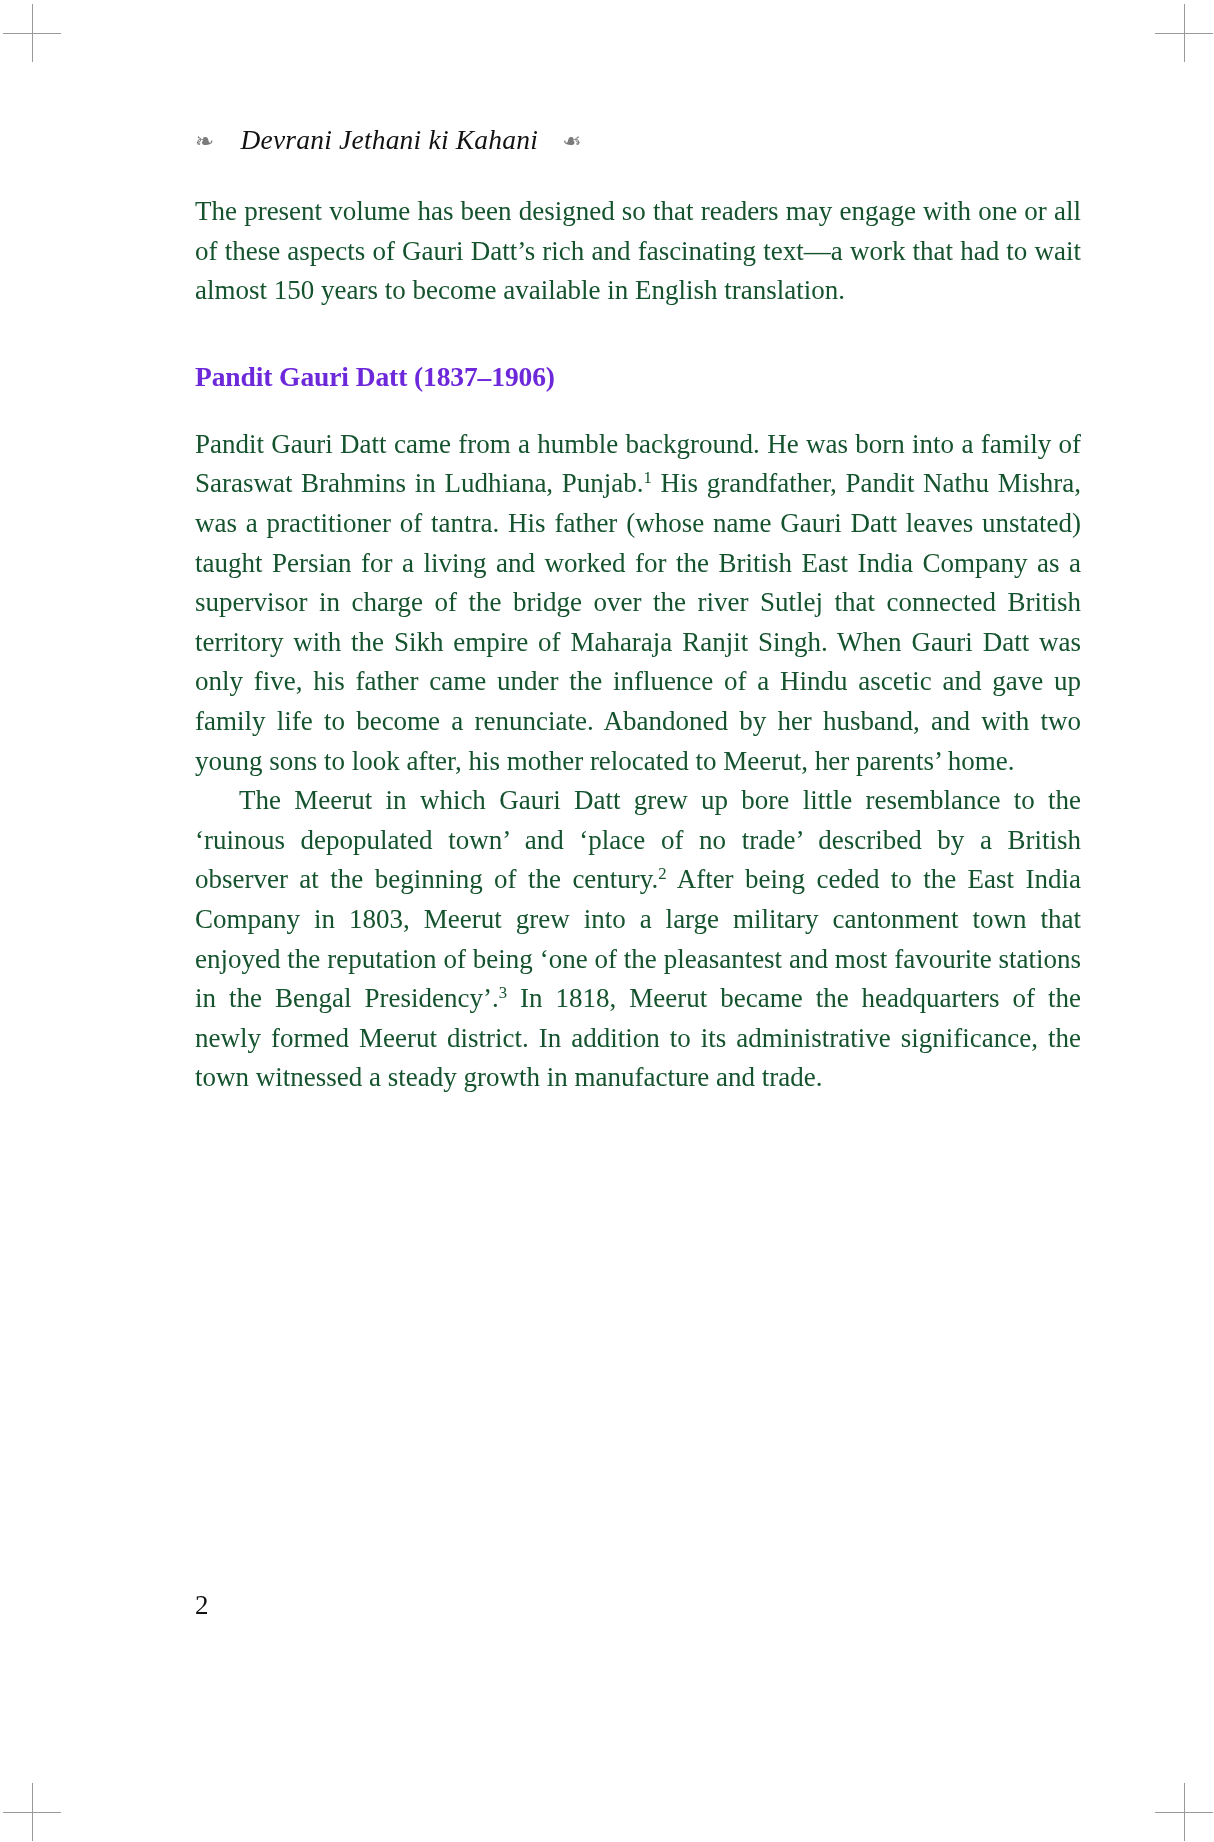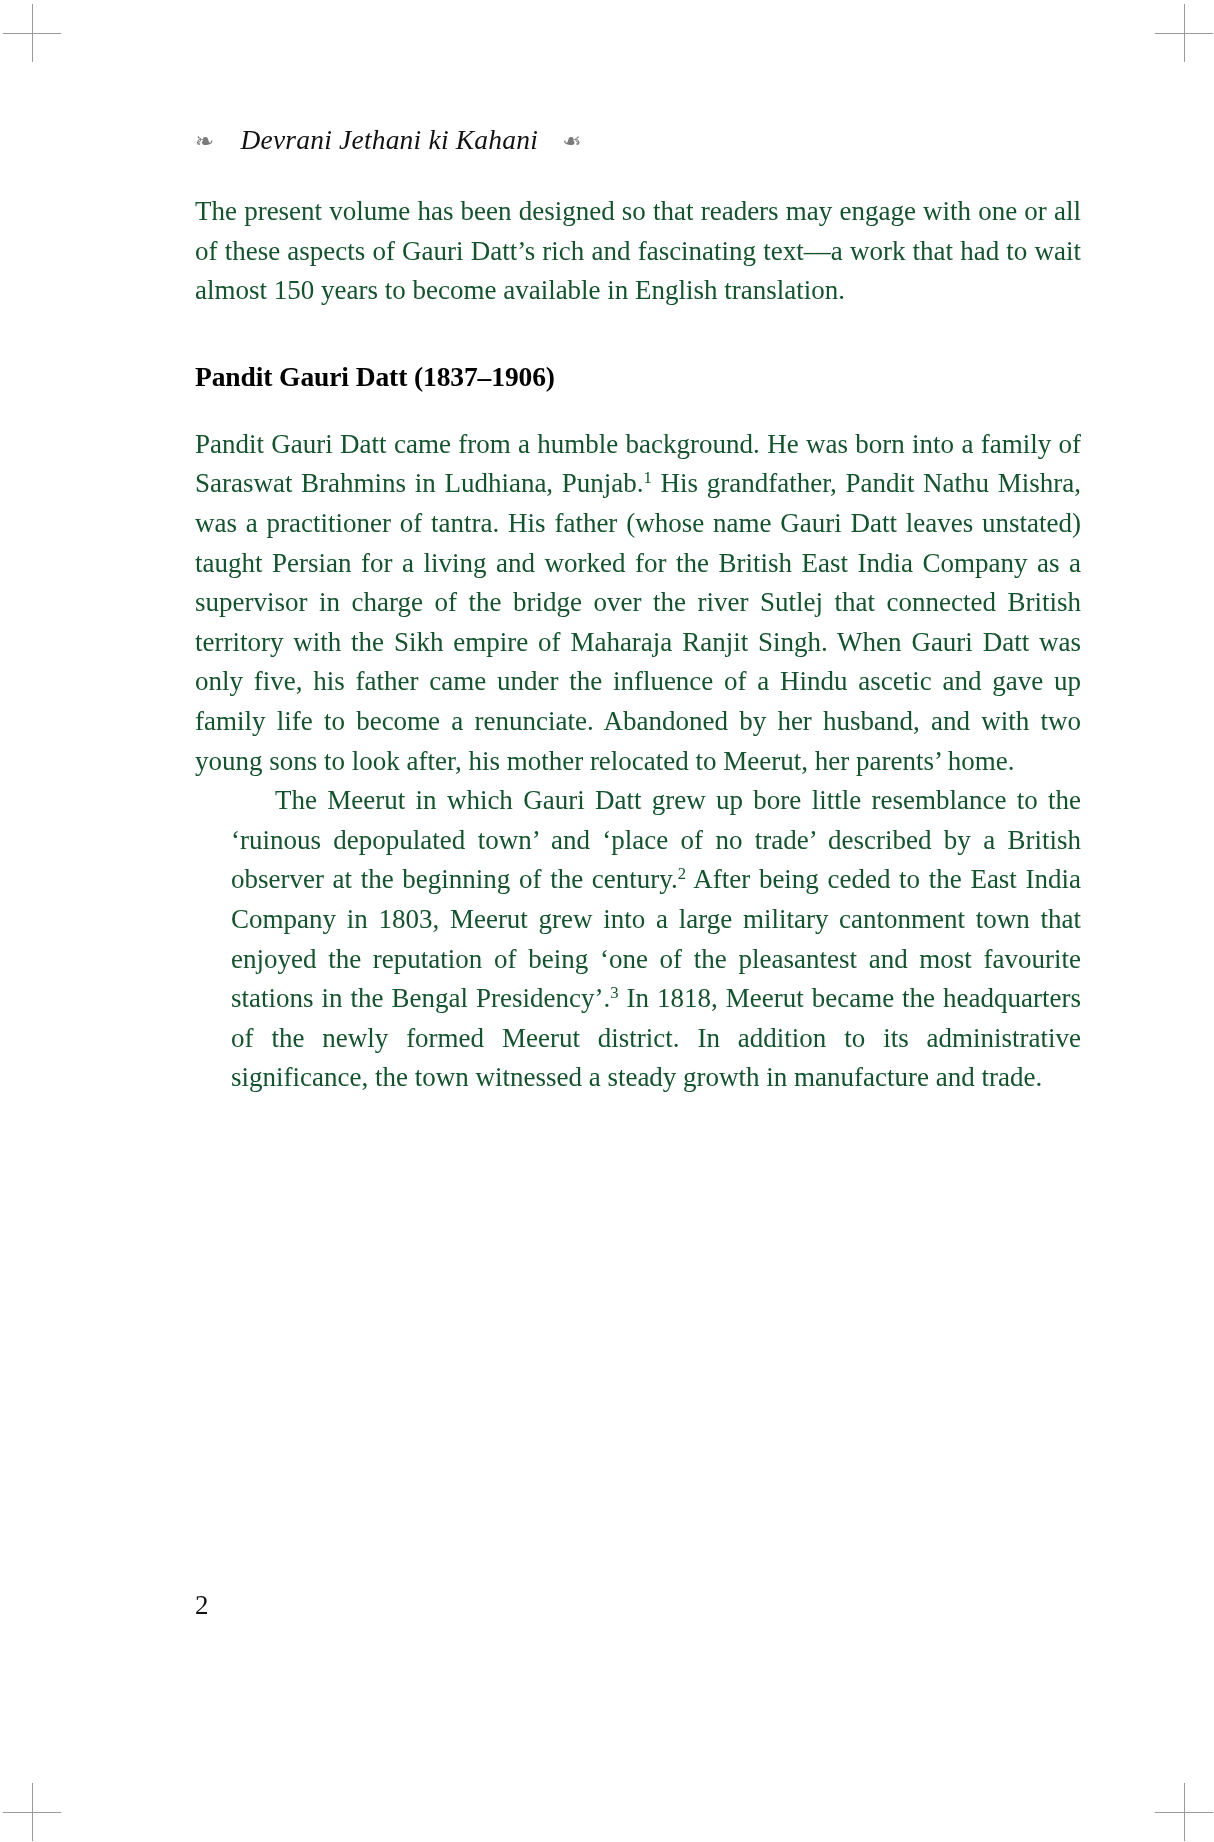--- a/index.html
+++ b/index.html
@@ -83,29 +83,29 @@
   
   p.body {
     margin: 0;
     font-size: 27px;
     line-height: 39.6px;
     text-align: justify;
     text-justify: inter-word;
     hyphens: none;
     color: #14532d;
   }
-  p.body.indent { text-indent: 44px; margin-left: 36px; }
+  p.body.indent { text-indent: 44px; }
 
   h2.section-heading {
     margin: 0;
     font-size: 27.5px;
     font-weight: bold;
     line-height: 40px;
     letter-spacing: -0.1px;
-    color: #000000;
+    color: #6d28d9;
   }
 
   .gap-after-para   { height: 46px; }
   .gap-after-head   { height: 28px; }
 
   sup {
     font-size: 0.62em;
     vertical-align: 0.52em;
     line-height: 0;
   }

